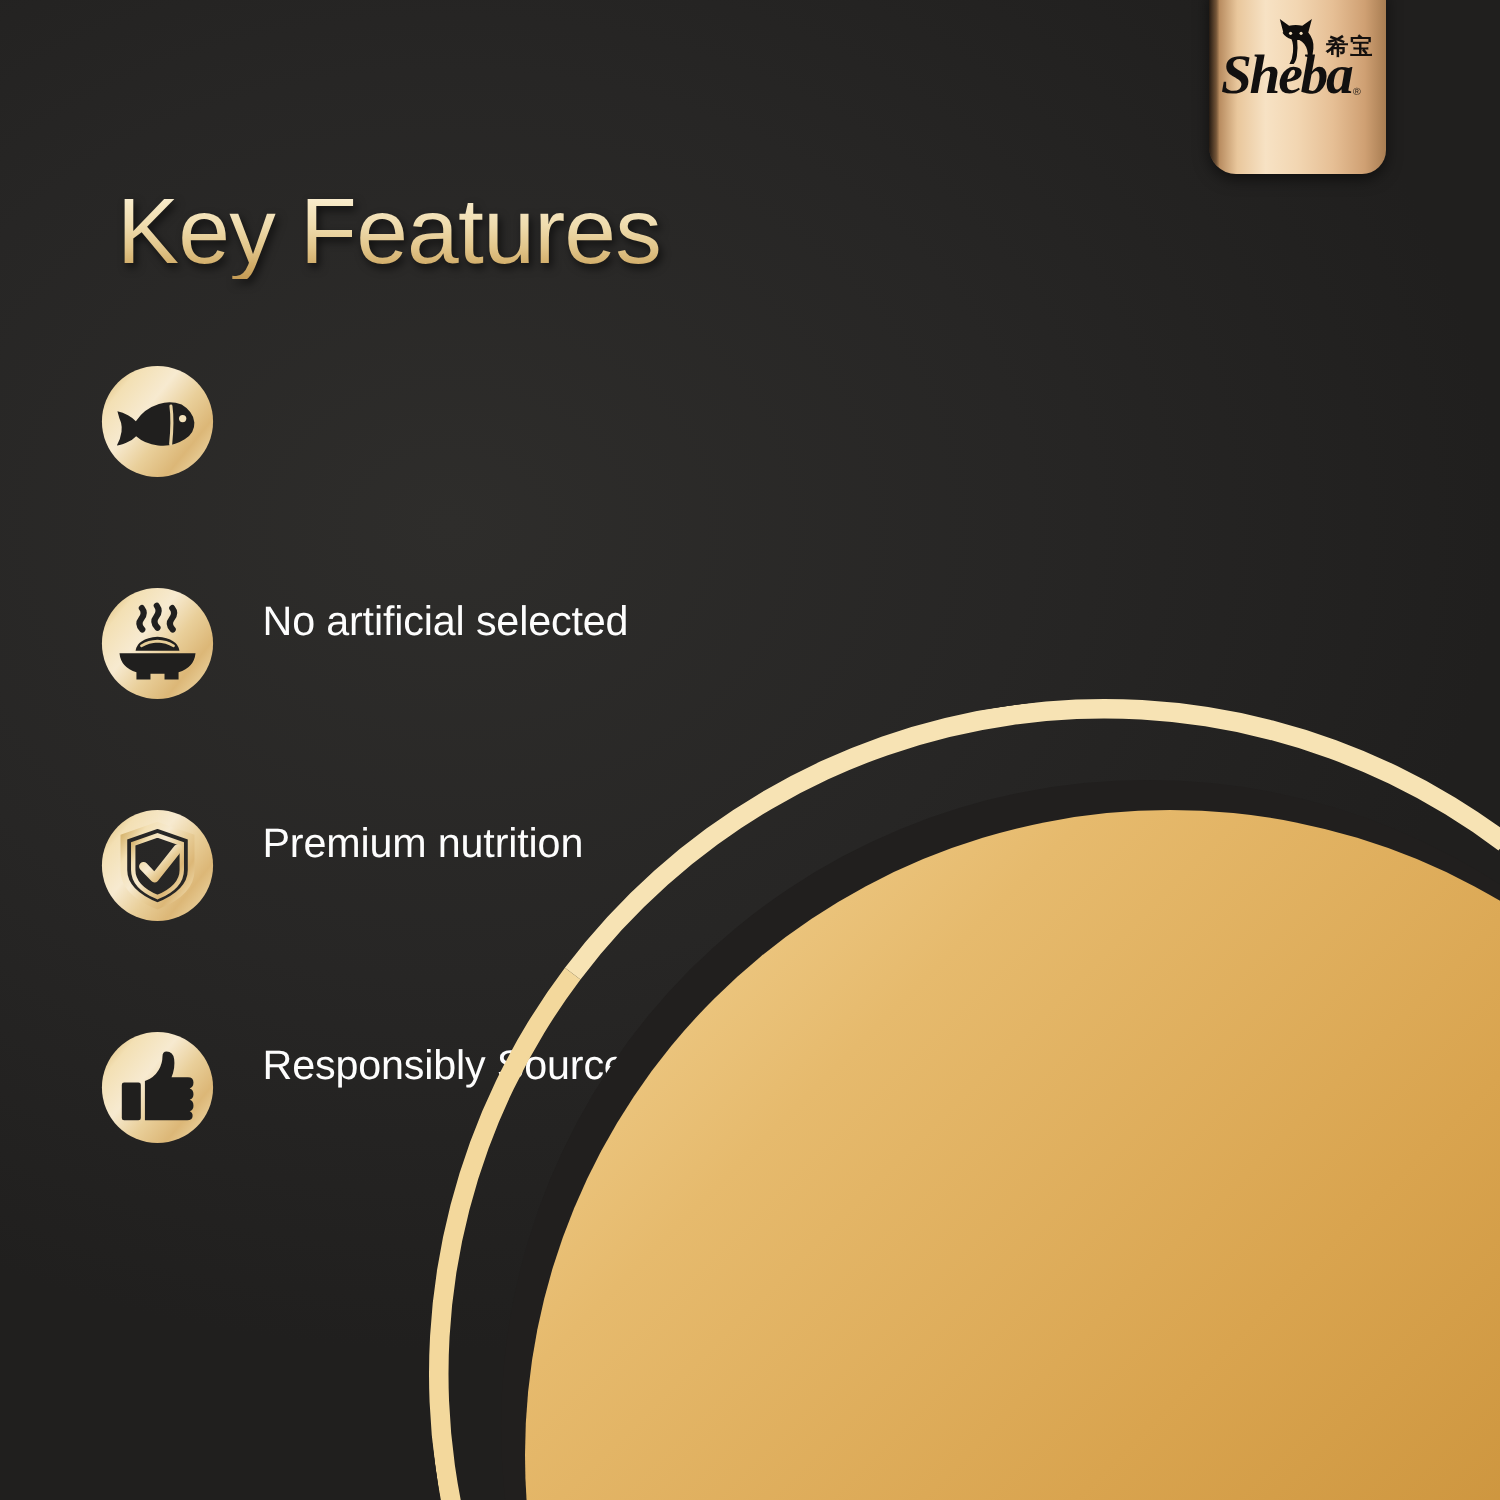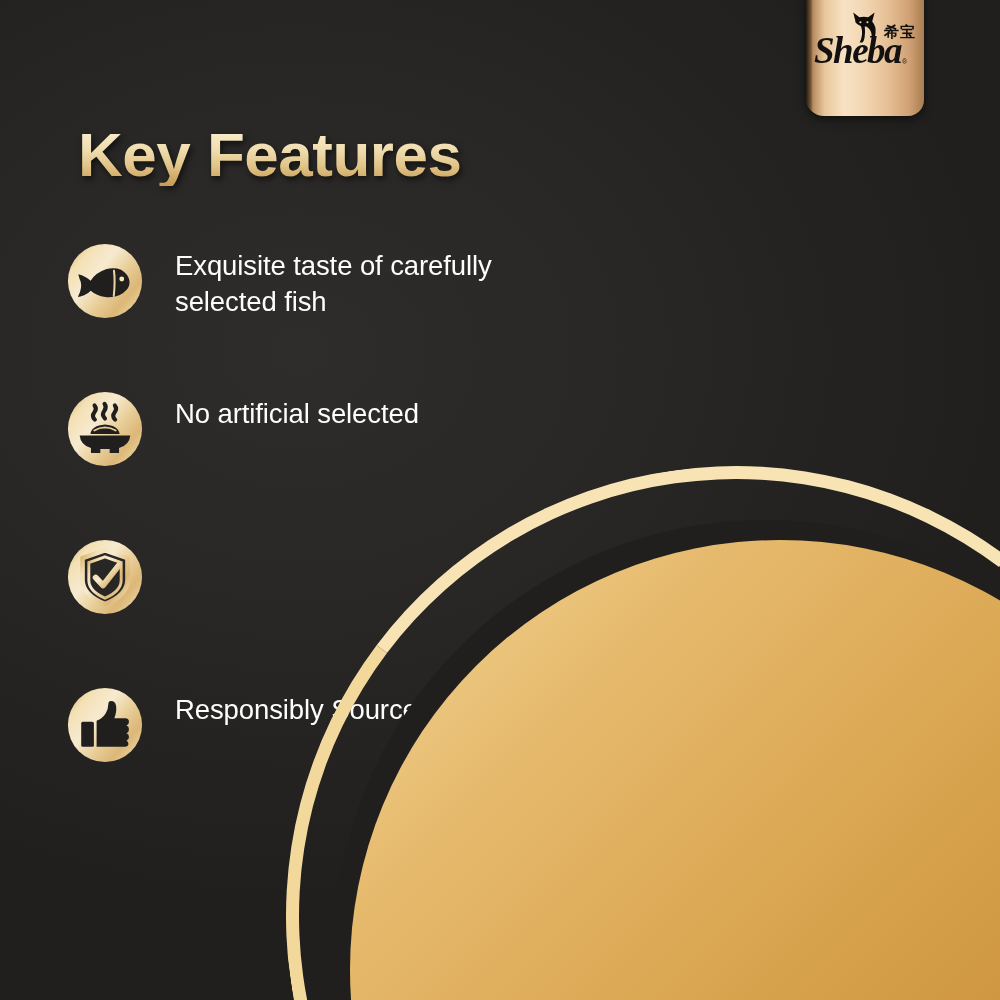--- a/index.html
+++ b/index.html
@@ -104,21 +104,21 @@
     letter-spacing: 1px;
     line-height: 1;
   }
 
   
   .heading {
     position: absolute;
     left: 78px;
     top: 82px;
     font-size: 62px;
-    font-weight: 700;
+    font-weight: 400;
     letter-spacing: -0.5px;
     line-height: 1;
     background: linear-gradient(180deg,
         #fdf4df 0%,
         #f6e7c2 22%,
         #efdcae 42%,
         #e2c68b 66%,
         #cfa964 88%,
         #c49b55 100%);
     -webkit-background-clip: text;
@@ -260,24 +260,20 @@
             <path d="M56.5 28.4 Q64.5 33.2 65.2 40.6 Q65.6 47.6 58.6 52.2
                      Q50.2 57.6 40.4 56.4 Q31.2 55.2 25.4 50.0
                      Q22.8 52.8 18.6 54.6 Q14.2 56.4 12.2 56.4
                      Q14.8 51.6 15.4 47.0 Q15.8 43.6 15.1 40.8
                      Q13.8 38.0 12.6 33.0 Q16.2 33.8 19.8 35.8 Q23.0 37.6 25.2 39.8
                      Q30.8 31.2 41.0 28.0 Q49.0 25.6 56.5 28.4 Z"></path>
           </g>
           <circle cx="57.2" cy="38.0" r="2.5" fill="#f4e3bb"></circle>
           <path d="M49.2 29.5 Q50.6 39.6 49.0 55.4" stroke="#e8d2a2" stroke-width="2.1" fill="none" stroke-linecap="round"></path>
         </svg>
-      </div>
-      <div class="feature-text">
-        <span class="ln">Exquisite taste of carefully</span>
-        <span class="ln">selected fish</span>
       </div>
     </div>
 
     <div class="feature">
       <div class="feature-icon">
         <svg viewBox="0 0 80 80" width="78" height="78">
           <defs>
             <linearGradient id="gold2" x1="0" y1="0.1" x2="1" y2="0.92">
               <stop offset="0%" stop-color="#d9b874"></stop>
               <stop offset="16%" stop-color="#f3e0b4"></stop>
@@ -325,20 +321,23 @@
                        Q17.0 58.4 17.0 43.0 L17.0 20.6 Z" fill="#000"></path>
             </mask>
           </defs>
           <circle cx="40" cy="40" r="38" fill="url(#gold3)" mask="url(#shieldmask)"></circle>
           <path d="M40 12.6 L63.0 20.6 L63.0 43.0 Q63.0 58.4 40 67.6
                    Q17.0 58.4 17.0 43.0 L17.0 20.6 Z" fill="none" stroke="url(#gold3)" stroke-width="4.6"></path>
           <path d="M40 19.4 L56.6 25.2 L56.6 43.0 Q56.6 54.6 40 61.6
                    Q23.4 54.6 23.4 43.0 L23.4 25.2 Z" fill="none" stroke="url(#gold3)" stroke-width="3.0"></path>
           <path d="M30.4 40.6 L38.0 48.6 L54.0 28.4" fill="none" stroke="url(#gold3)" stroke-width="6.0" stroke-linecap="round" stroke-linejoin="round"></path>
         </svg>
+      </div>
+      <div class="feature-text">
+        <span class="ln">Premium nutrition</span>
       </div>
     </div>
 
     <div class="feature">
       <div class="feature-icon">
         <svg viewBox="0 0 80 80" width="78" height="78">
           <defs>
             <linearGradient id="gold4" x1="0" y1="0.1" x2="1" y2="0.92">
               <stop offset="0%" stop-color="#d9b874"></stop>
               <stop offset="16%" stop-color="#f3e0b4"></stop>

